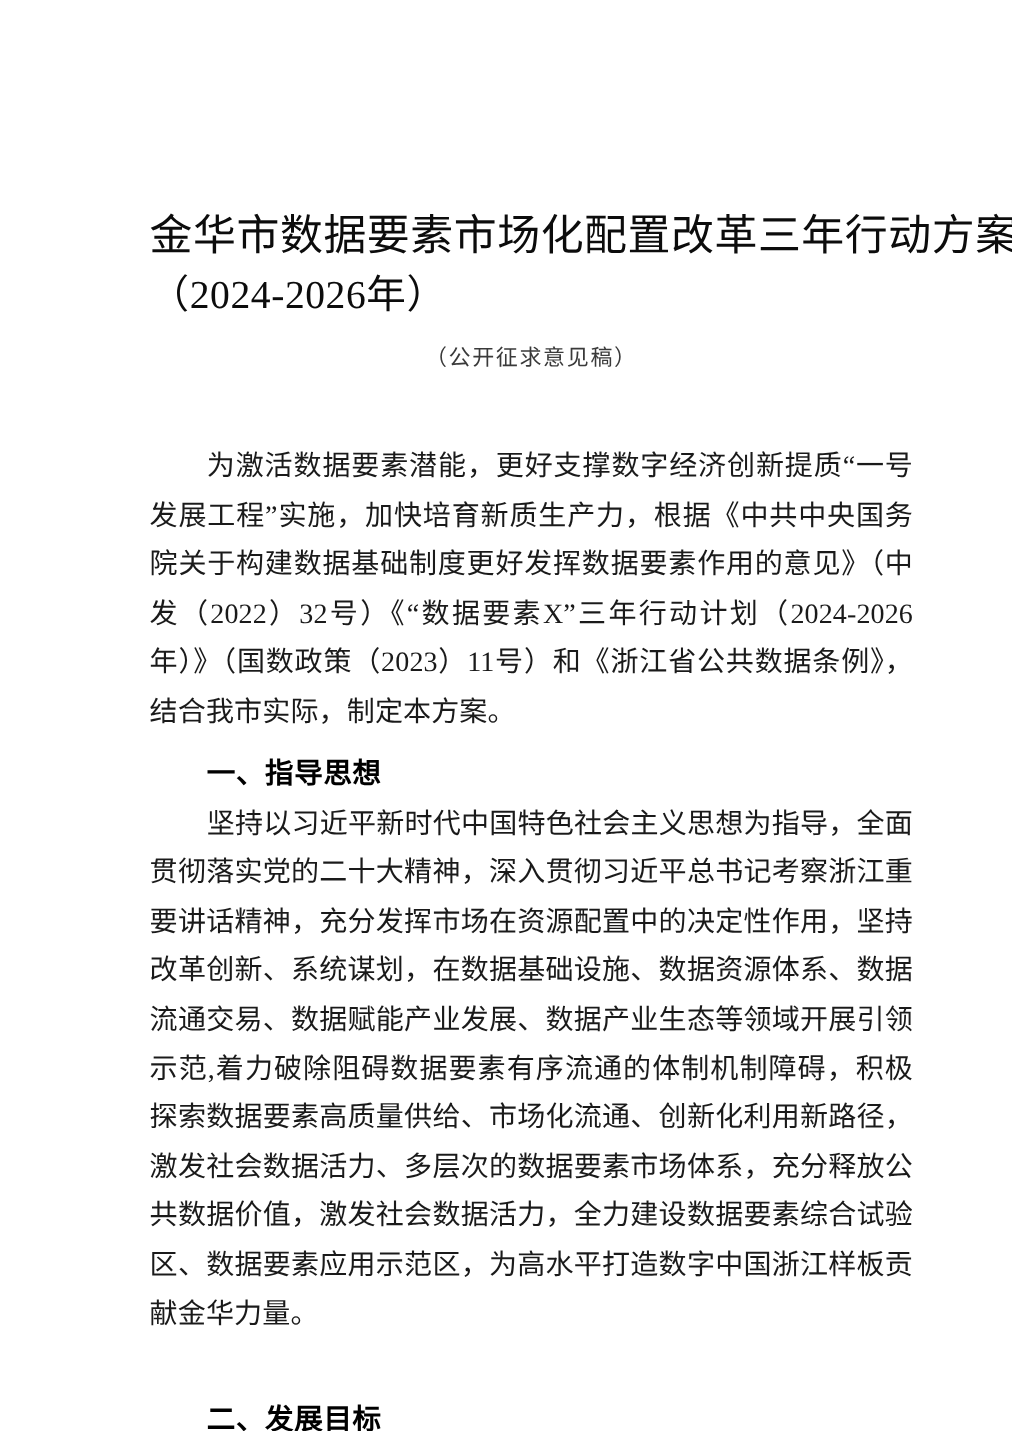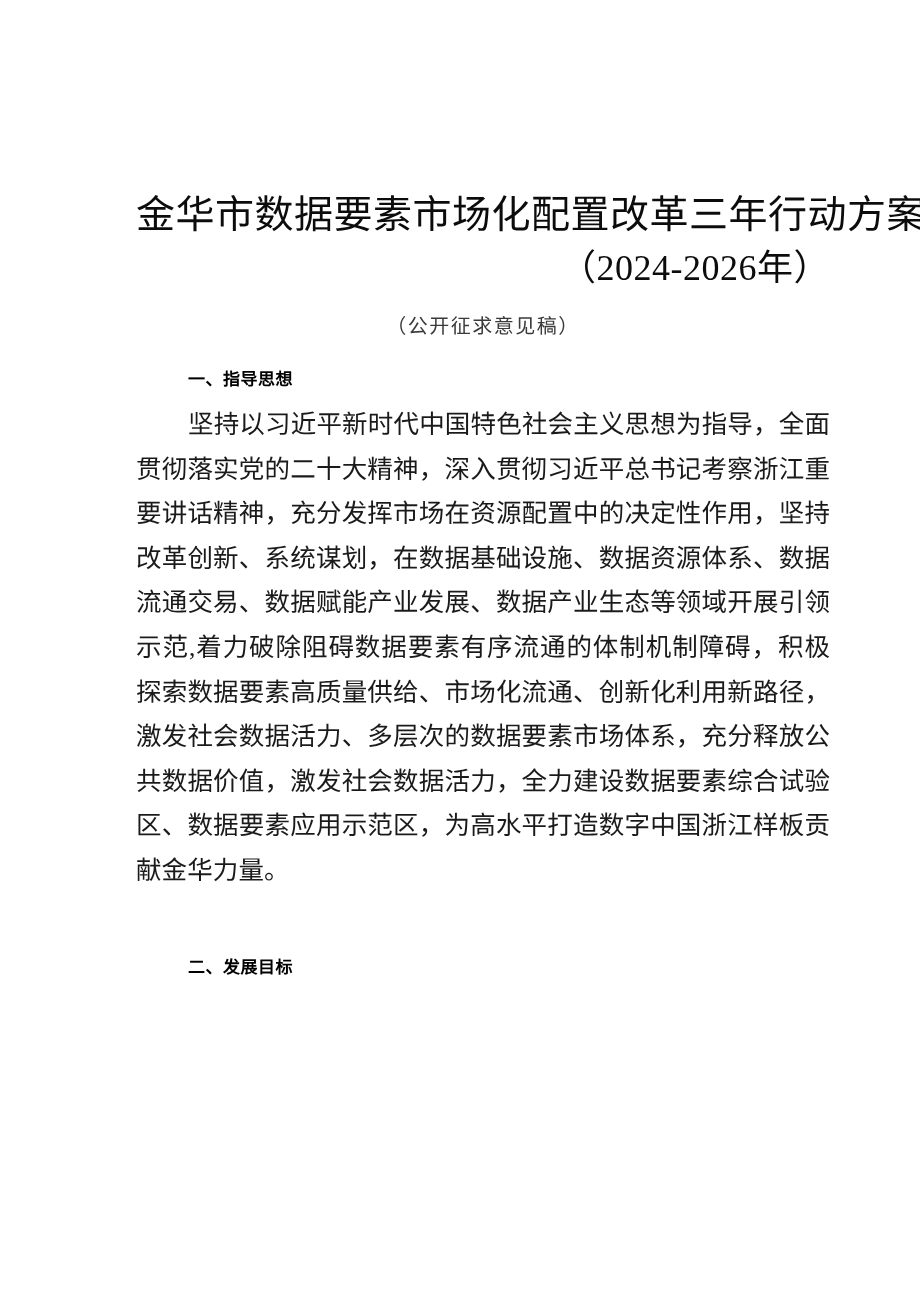--- a/index.html
+++ b/index.html
@@ -37,21 +37,21 @@
     font-size: 39px;
     font-weight: 400;
     line-height: 57px;
     letter-spacing: 0.5px;
     color: #0c0c0c;
     white-space: nowrap;
   }
 
   .doc-title-sub {
     margin: 0;
-    text-align: right;
+    text-align: left;
     font-family: "Liberation Serif", "DejaVu Serif", serif;
     font-size: 36px;
     font-weight: 400;
     line-height: 50px;
     letter-spacing: 0.5px;
     color: #0c0c0c;
   }
 
   .doc-subtitle {
     margin: 0;
@@ -84,21 +84,21 @@
 
   .para-lead {
     padding-top: 56px;
   }
 
   .heading {
     margin: 0;
     padding-top: 11px;
     text-indent: 52px;
     font-family: "Liberation Sans", "DejaVu Sans", sans-serif;
-    font-size: 17px;
+    font-size: 26px;
     font-weight: bold;
     line-height: 45px;
     color: #000000;
     letter-spacing: 0.5px;
   }
 
   .heading.spaced-above {
     padding-top: 51px;
   }
 
@@ -112,20 +112,21 @@
 <div class="page">
 
   <div class="doc-body">
 
     <h1 class="doc-title">金华市数据要素市场化配置改革三年行动方案</h1>
 
     <div class="doc-title-sub">（2024-2026年）</div>
 
     <div class="doc-subtitle">（公开征求意见稿）</div>
 
+    <p class="para indent para-lead">为激活数据要素潜能，更好支撑数字经济创新提质“一号发展工程”实施，加快培育新质生产力，根据《中共中央国务院关于构建数据基础制度更好发挥数据要素作用的意见》（中发（2022）32号）《“数据要素X”三年行动计划（2024-2026年）》（国数政策（2023）11号）和《浙江省公共数据条例》，结合我市实际，制定本方案。</p>
 
     <h2 class="heading">一、指导思想</h2>
 
     <p class="para indent sec-body">坚持以习近平新时代中国特色社会主义思想为指导，全面贯彻落实党的二十大精神，深入贯彻习近平总书记考察浙江重要讲话精神，充分发挥市场在资源配置中的决定性作用，坚持改革创新、系统谋划，在数据基础设施、数据资源体系、数据流通交易、数据赋能产业发展、数据产业生态等领域开展引领示范,着力破除阻碍数据要素有序流通的体制机制障碍，积极探索数据要素高质量供给、市场化流通、创新化利用新路径，激发社会数据活力、多层次的数据要素市场体系，充分释放公共数据价值，激发社会数据活力，全力建设数据要素综合试验区、数据要素应用示范区，为高水平打造数字中国浙江样板贡献金华力量。</p>
 
     <h2 class="heading spaced-above">二、发展目标</h2>
 
   </div>
 
 </div>

